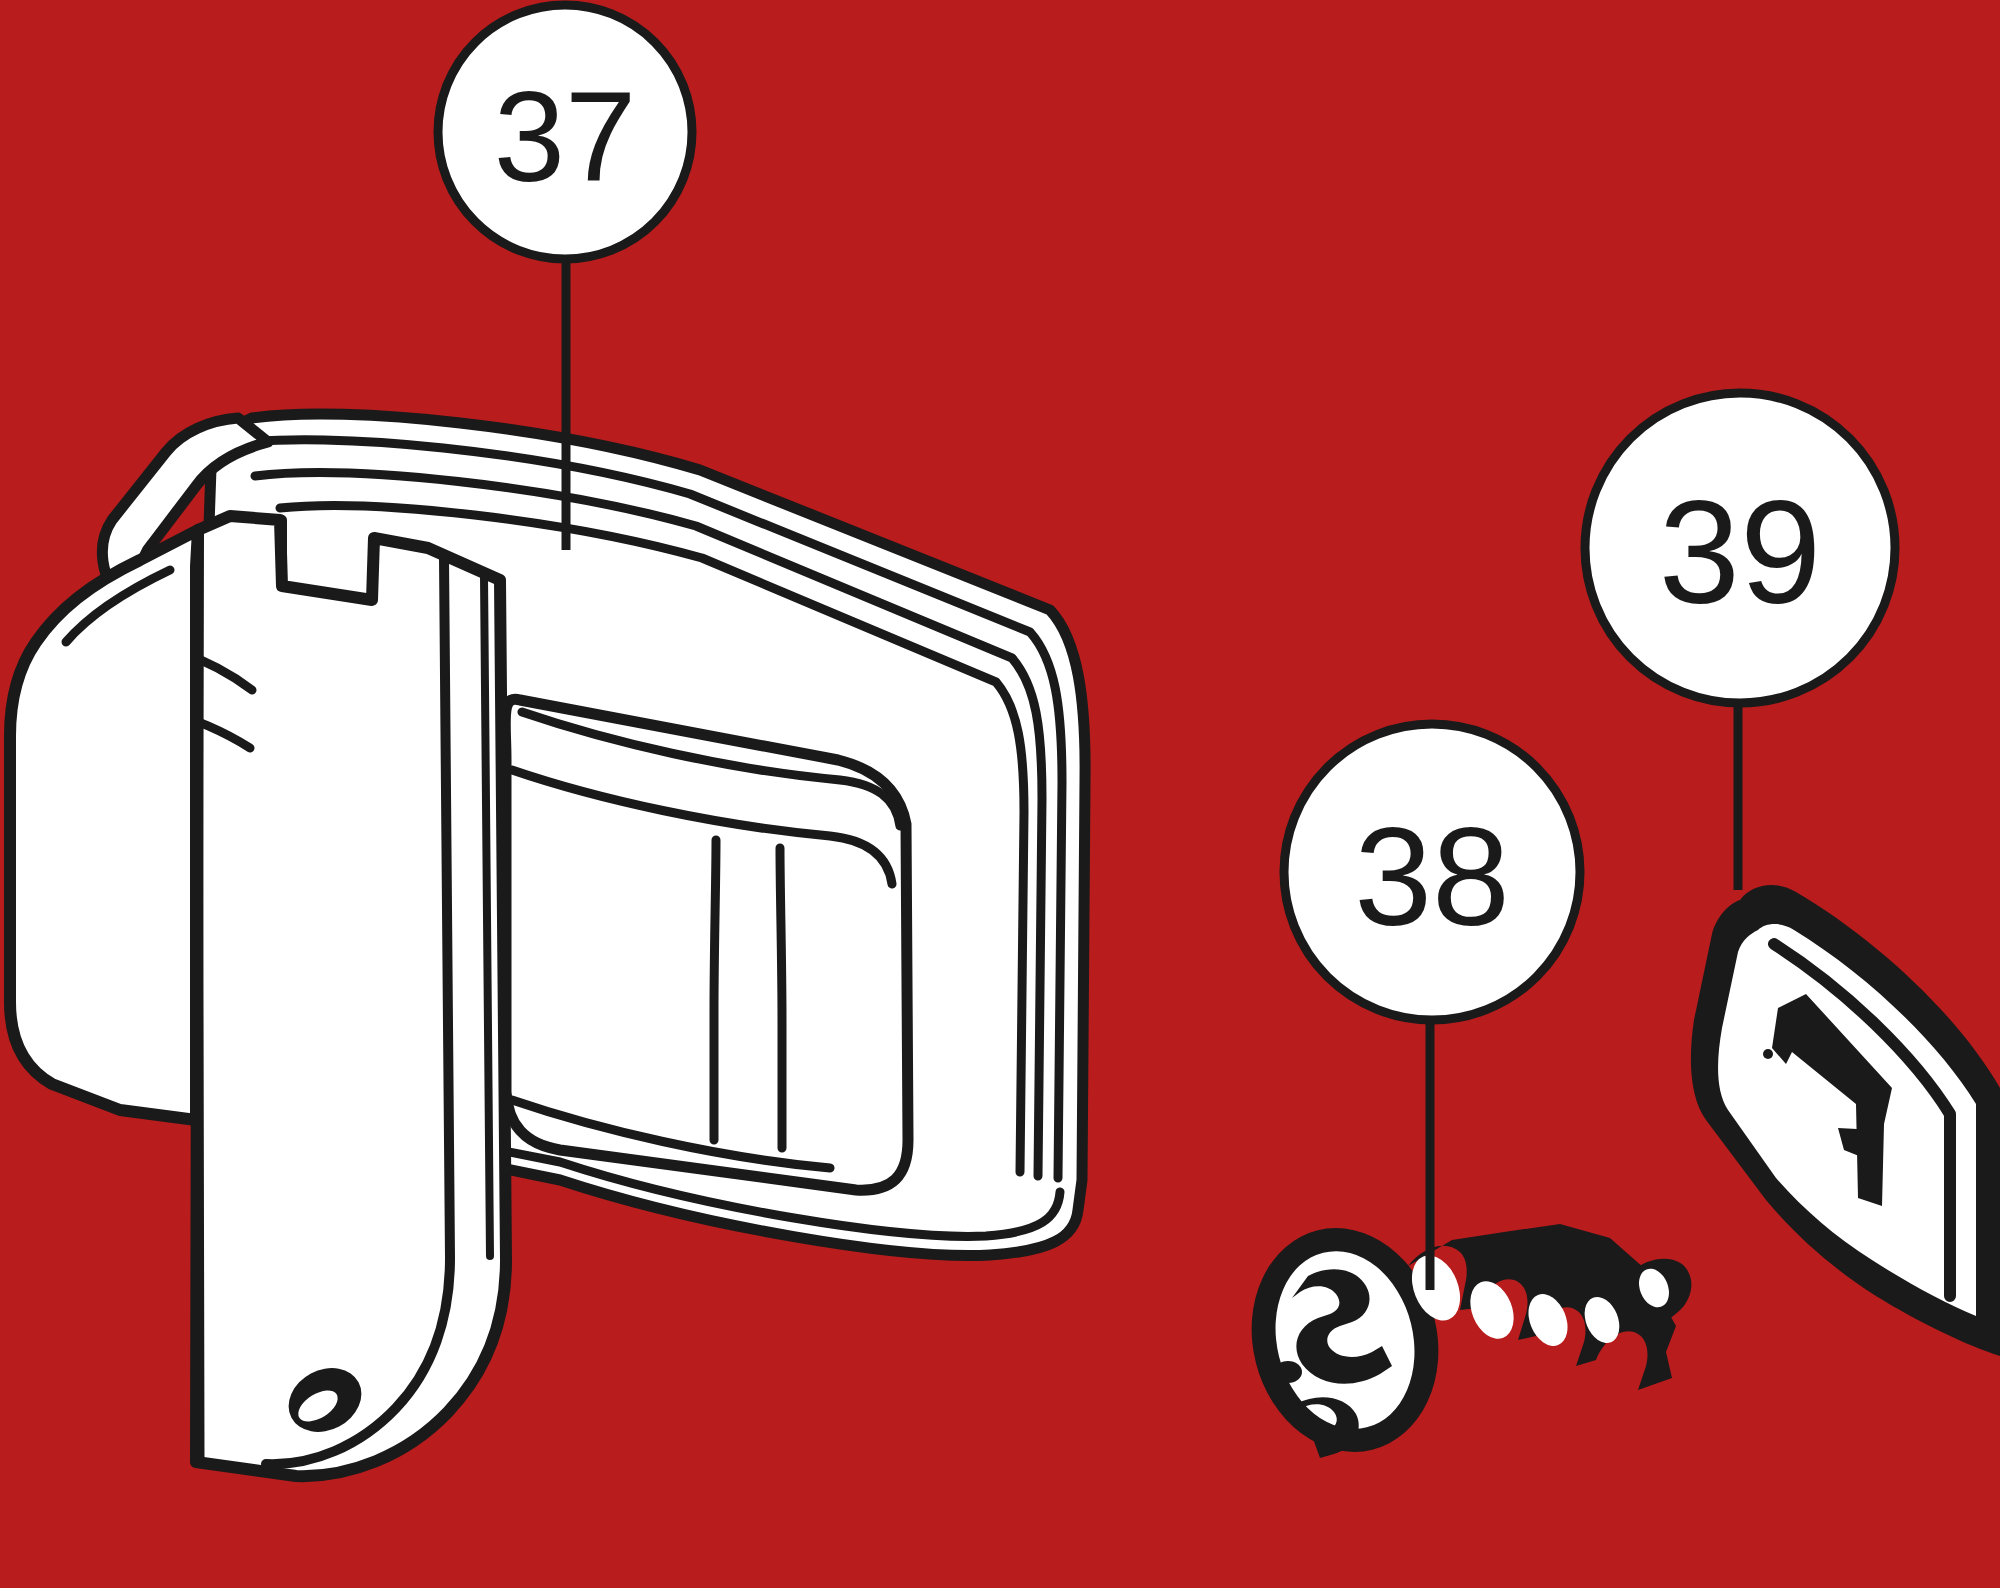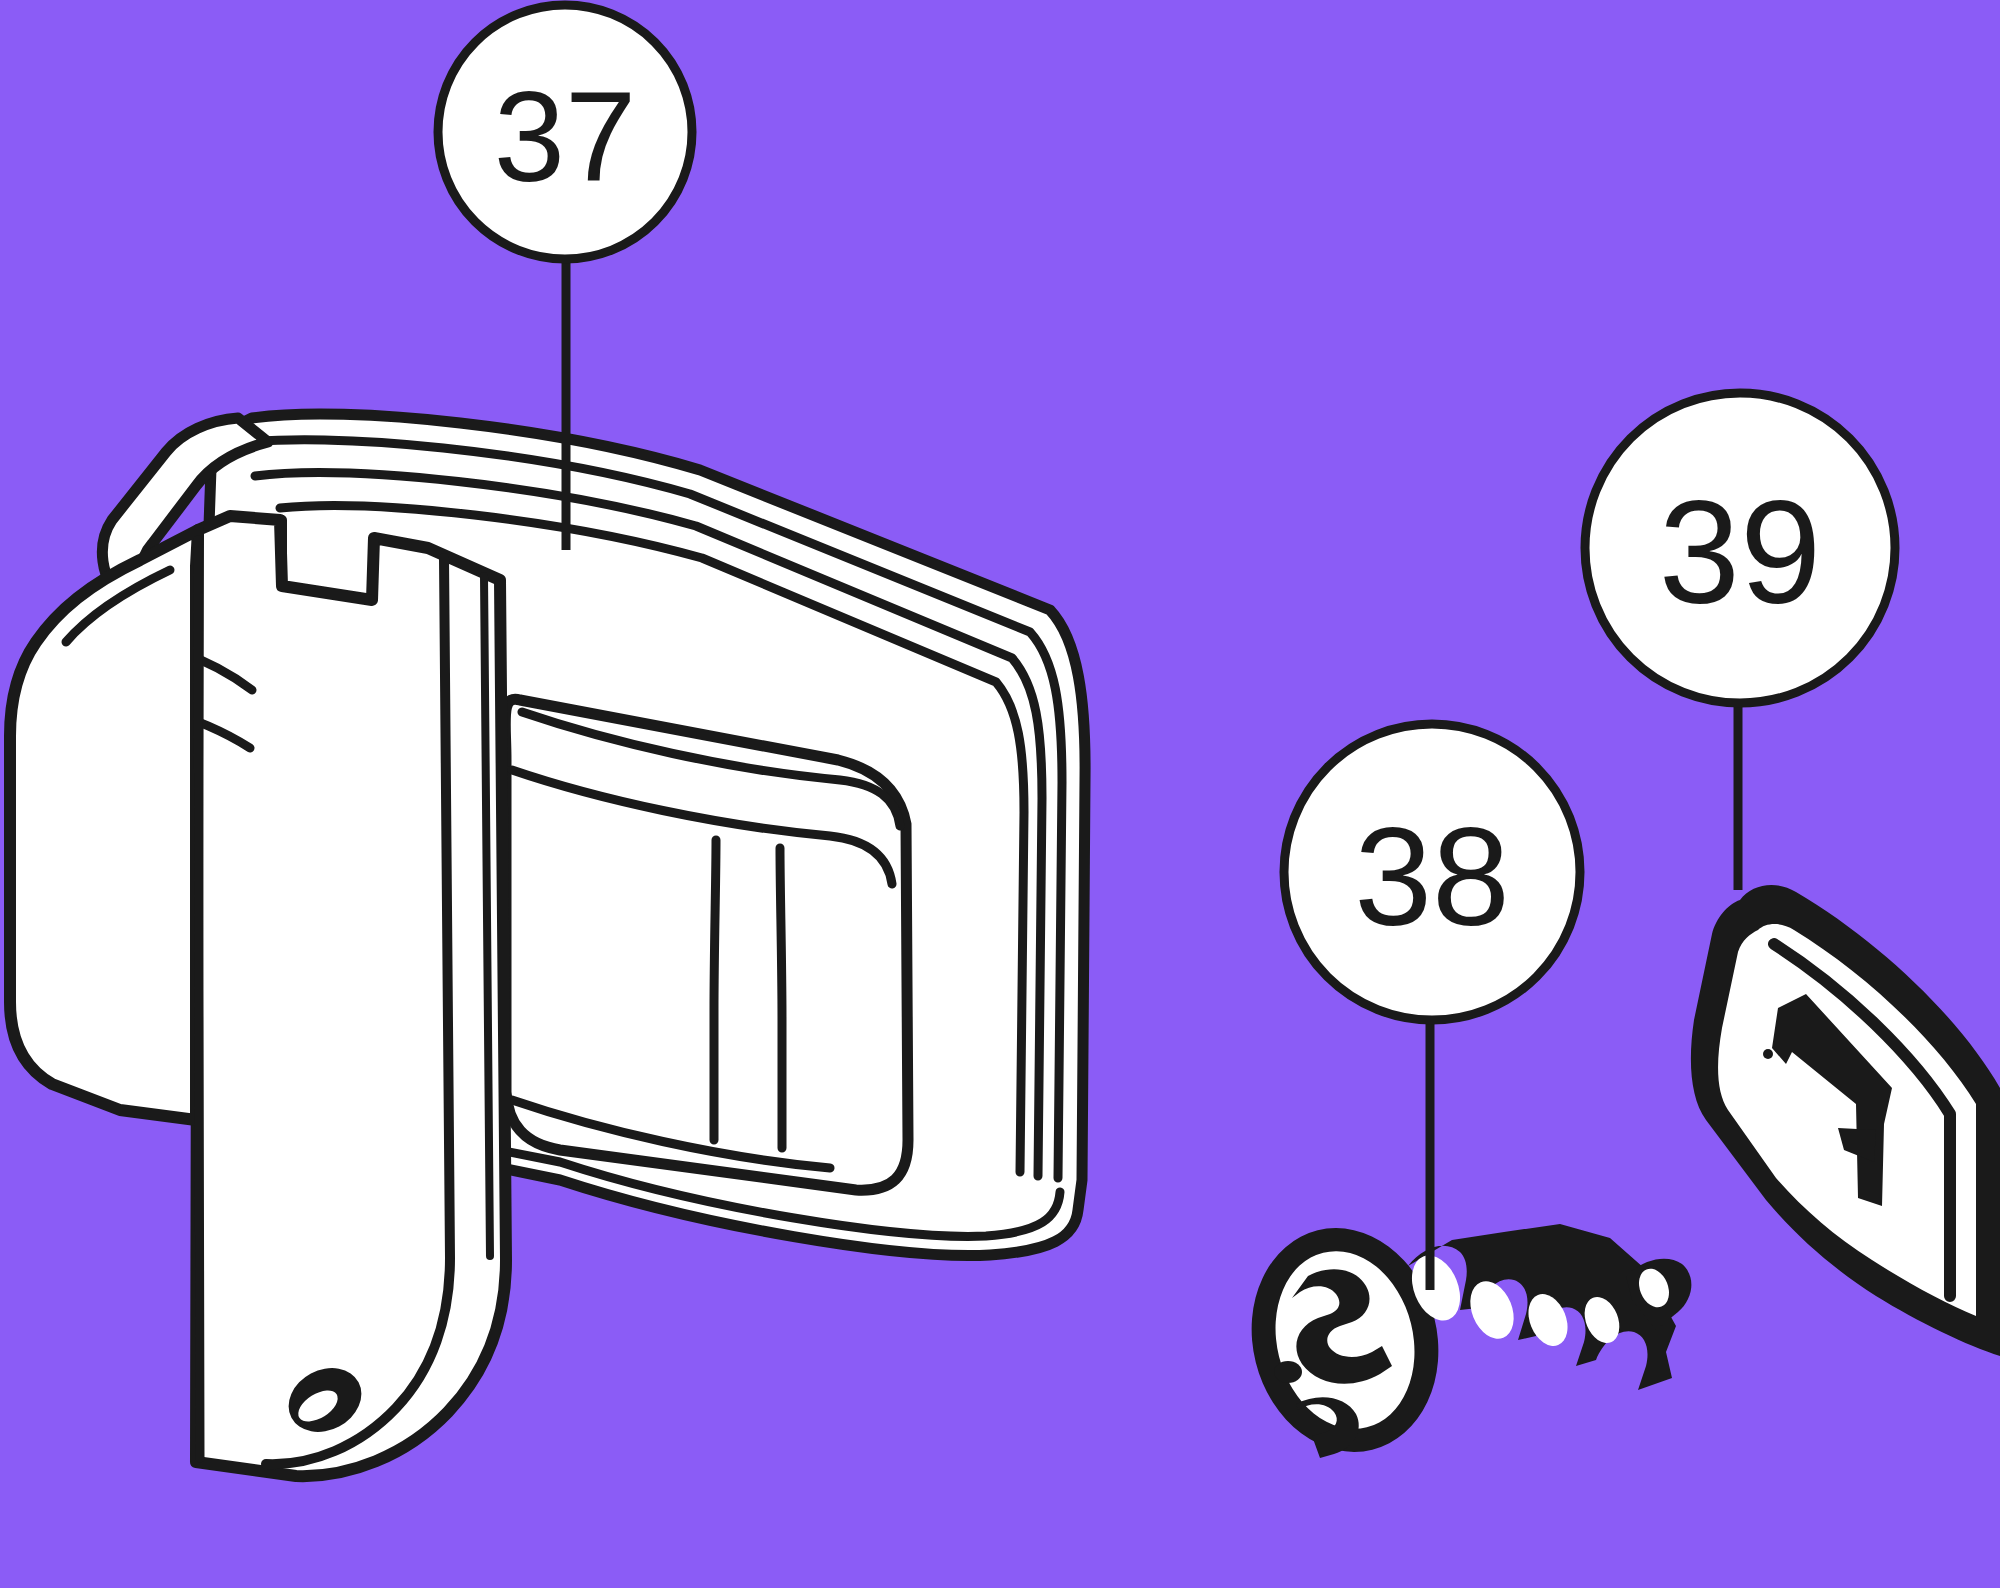--- a/index.html
+++ b/index.html
@@ -10,21 +10,21 @@
   body {
     width: 2000px;
     height: 1588px;
     font-family: "Liberation Sans", sans-serif;
     overflow: hidden;
   }
   #diagram-root {
     position: relative;
     width: 2000px;
     height: 1588px;
-    background: #8b5cf6;
+    background: #b91c1c;
   }
   #diagram-svg {
     position: absolute;
     left: 0;
     top: 0;
     width: 2000px;
     height: 1588px;
     display: block;
   }
   .balloon-label {

